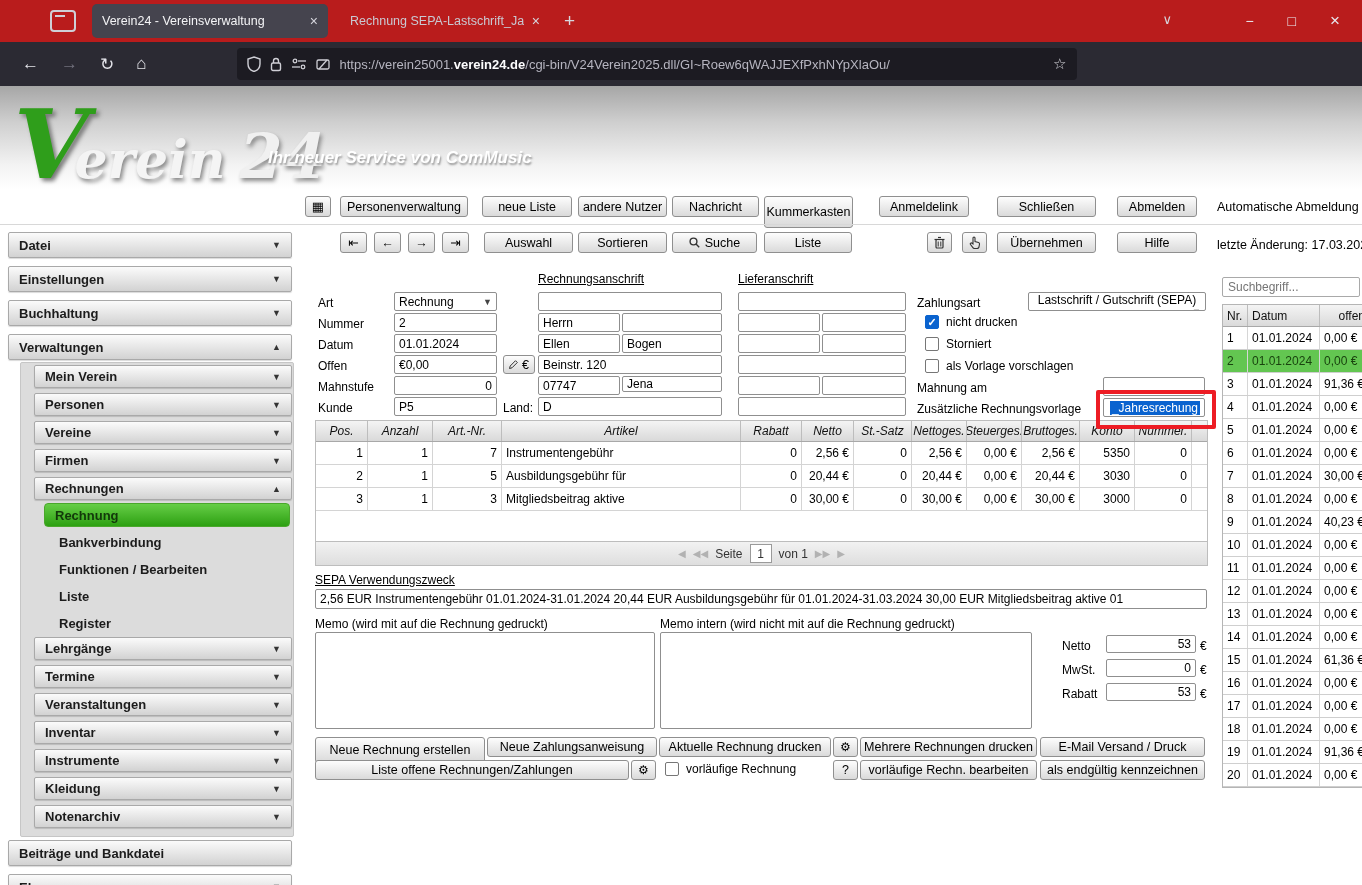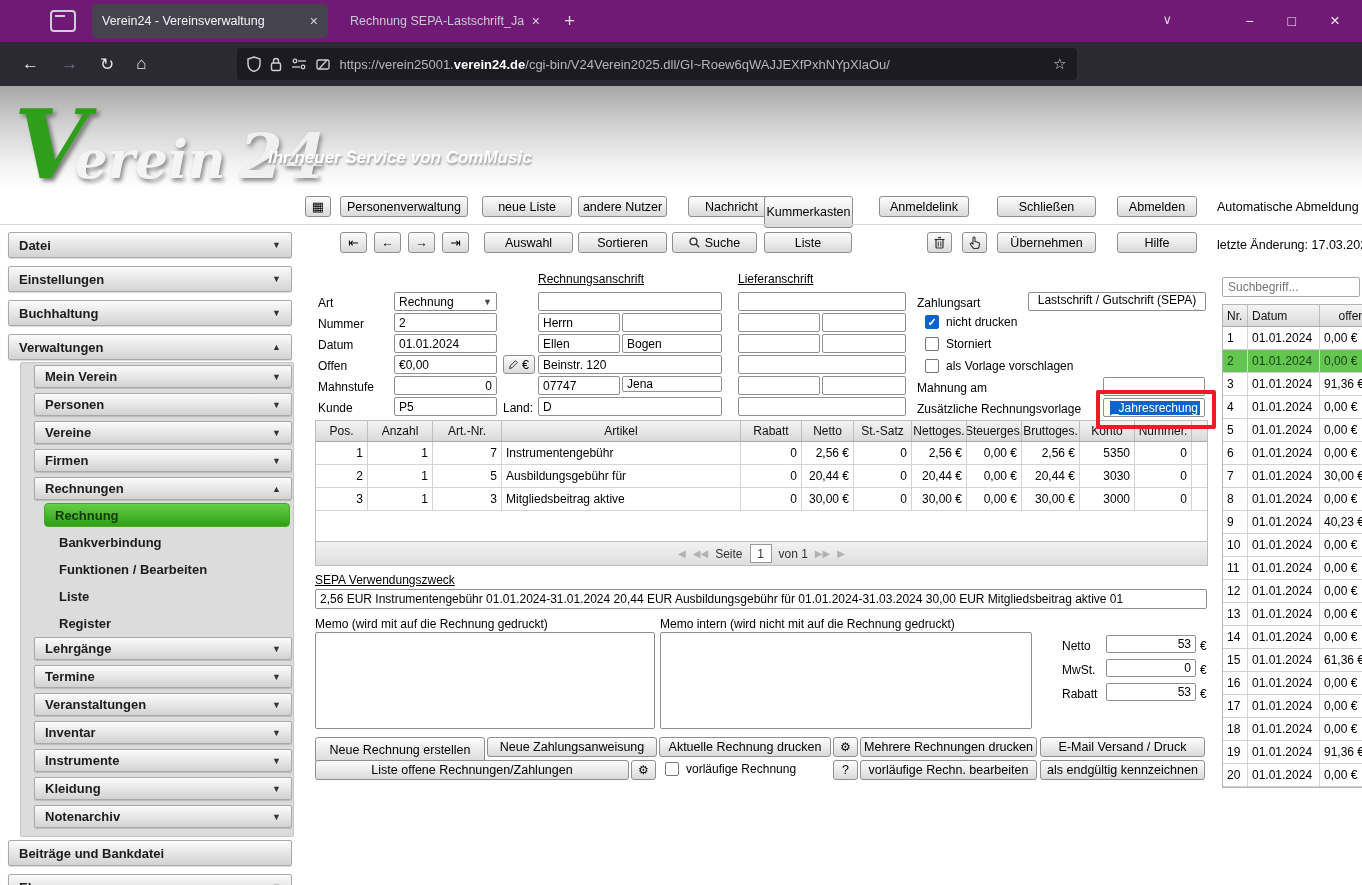--- a/index.html
+++ b/index.html
@@ -1,20 +1,20 @@
 <!DOCTYPE html>
 <html><head>
 <meta charset="utf-8">
 <style>
   html,body{margin:0;padding:0;}
   body{width:1362px;height:885px;overflow:hidden;position:relative;background:#fff;
        font-family:"Liberation Sans",sans-serif;-webkit-font-smoothing:antialiased;}
   .abs{position:absolute;}
   
-  .tabbar{left:0;top:0;width:1362px;height:42px;background:#701a75;display:flex;align-items:center;}
+  .tabbar{left:0;top:0;width:1362px;height:42px;background:#b91c1c;display:flex;align-items:center;}
   .ffview{width:22px;height:18px;border:2px solid #cfcfd6;border-radius:4px;margin-left:50px;position:relative;}
   .ffview:after{content:"";position:absolute;left:3px;top:3px;width:10px;height:2px;background:#cfcfd6;}
   .tab{height:34px;border-radius:5px;display:flex;align-items:center;padding:0 10px;font-size:12.5px;color:#f4f4f6;}
   .tab.active{background:#45444e;width:216px;margin-left:16px;}
   .tab.inactive{color:#c9c9d2;width:190px;margin-left:12px;}
   .tab .ttl{flex:1;white-space:nowrap;overflow:hidden;}
   .tclose{color:#d6d6dd;font-size:14px;margin-left:8px;cursor:default;}
   .newtab{color:#d6d6dd;font-size:19px;margin-left:14px;}
   .winbtns{position:absolute;right:0;top:0;height:42px;display:flex;align-items:center;gap:34px;padding-right:22px;color:#e8e8ee;font-size:14px;}
   .tabchev{position:absolute;right:190px;top:12px;color:#d6d6dd;font-size:13px;}
@@ -66,21 +66,21 @@
   .cb{width:14px;height:14px;border:1px solid #767676;border-radius:2px;background:#fff;box-sizing:border-box;
       display:flex;align-items:center;justify-content:center;font-size:11px;color:#fff;}
   .cb.checked{background:#0a63cf;border-color:#0a63cf;}
   .cb.checked:after{content:"✓";font-weight:bold;}
   .cbrow{display:flex;align-items:center;gap:7px;}
   .hl{background:#0a63cf;color:#fff;padding:0 2px;}
   .annobox{border:4px solid #ed1c24;border-radius:2px;background:transparent;z-index:30;}
   
   .itable{left:315px;top:420px;width:893px;height:146px;border:1px solid #bdbdbd;box-sizing:border-box;display:flex;flex-direction:column;background:#fff;}
   .thead{display:flex;background:linear-gradient(#f4f4f4,#d9d9d9);border-bottom:1px solid #a8a8a8;height:21px;box-sizing:border-box;}
-  .thead span{font-size:12px;color:#111;display:flex;align-items:center;justify-content:center;border-right:1px solid #bdbdbd;box-sizing:border-box;overflow:hidden;white-space:nowrap;}
+  .thead span{font-size:12px;color:#111;display:flex;align-items:center;justify-content:center;border-right:1px solid #bdbdbd;box-sizing:border-box;overflow:hidden;white-space:nowrap;font-style:italic;}
   .trow{display:flex;height:23px;box-sizing:border-box;border-bottom:1px solid #d4d4d4;}
   .trow span{font-size:12px;color:#000;display:flex;align-items:center;justify-content:flex-end;padding:0 4px;border-right:1px solid #d4d4d4;box-sizing:border-box;overflow:hidden;white-space:nowrap;}
   .trow span.cl{justify-content:flex-start;}
   .c0{width:52px;}.c1{width:65px;}.c2{width:69px;}.c3{width:239px;}.c4{width:61px;}.c5{width:52px;}
   .c6{width:58px;}.c7{width:55px;}.c8{width:55px;}.c9{width:58px;}.c10{width:55px;}.c11{width:57px;}.cf{flex:1;border-right:none!important;}
   .pagebar{margin-top:auto;height:23px;background:linear-gradient(#f2f2f2,#dedede);border-top:1px solid #bdbdbd;display:flex;align-items:center;justify-content:center;gap:7px;font-size:12px;color:#333;}
   .pagebar .pa{color:#b2b2b2;font-size:10px;}
   .pageinput{width:20px;height:17px;background:#fff;border:1px solid #9a9a9a;display:flex;align-items:center;justify-content:center;font-size:12px;}
   
   textarea.memo{position:absolute;border:1px solid #8f8f8f;border-radius:2px;resize:none;font-family:"Liberation Sans",sans-serif;font-size:12px;padding:3px;box-sizing:border-box;}
@@ -183,21 +183,21 @@
   </div>
   <div class="tagline">Ihr neuer Service von ComMusic</div>
 </div>
 
 <div class="abs btn icn" style="left:305px;top:196px;width:26px;height:21px;">
     <span style="font-size:13px;">▦</span>
   </div>
 <div class="abs btn" style="left:340px;top:196px;width:128px;height:21px;">Personenverwaltung</div>
 <div class="abs btn" style="left:482px;top:196px;width:90px;height:21px;">neue Liste</div>
 <div class="abs btn" style="left:578px;top:196px;width:89px;height:21px;">andere Nutzer</div>
-<div class="abs btn" style="left:688px;top:196px;width:87px;height:21px;">Nachricht</div>
+<div class="abs btn" style="left:672px;top:196px;width:87px;height:21px;">Nachricht</div>
 <div class="abs btn" style="left:764px;top:196px;width:89px;height:32px;text-align:right;">Kummerkasten</div>
 <div class="abs btn" style="left:879px;top:196px;width:90px;height:21px;">Anmeldelink</div>
 <div class="abs btn" style="left:997px;top:196px;width:99px;height:21px;">Schließen</div>
 <div class="abs btn" style="left:1117px;top:196px;width:80px;height:21px;">Abmelden</div>
 <div class="abs toptext" style="left:1217px;top:200px;width:145px;">Automatische Abmeldung i</div>
 
 <div class="abs hline"></div>
 
 <div class="abs btn icn" style="left:340px;top:232px;width:27px;height:21px;">⇤</div>
 <div class="abs btn icn" style="left:374px;top:232px;width:27px;height:21px;">←</div>

